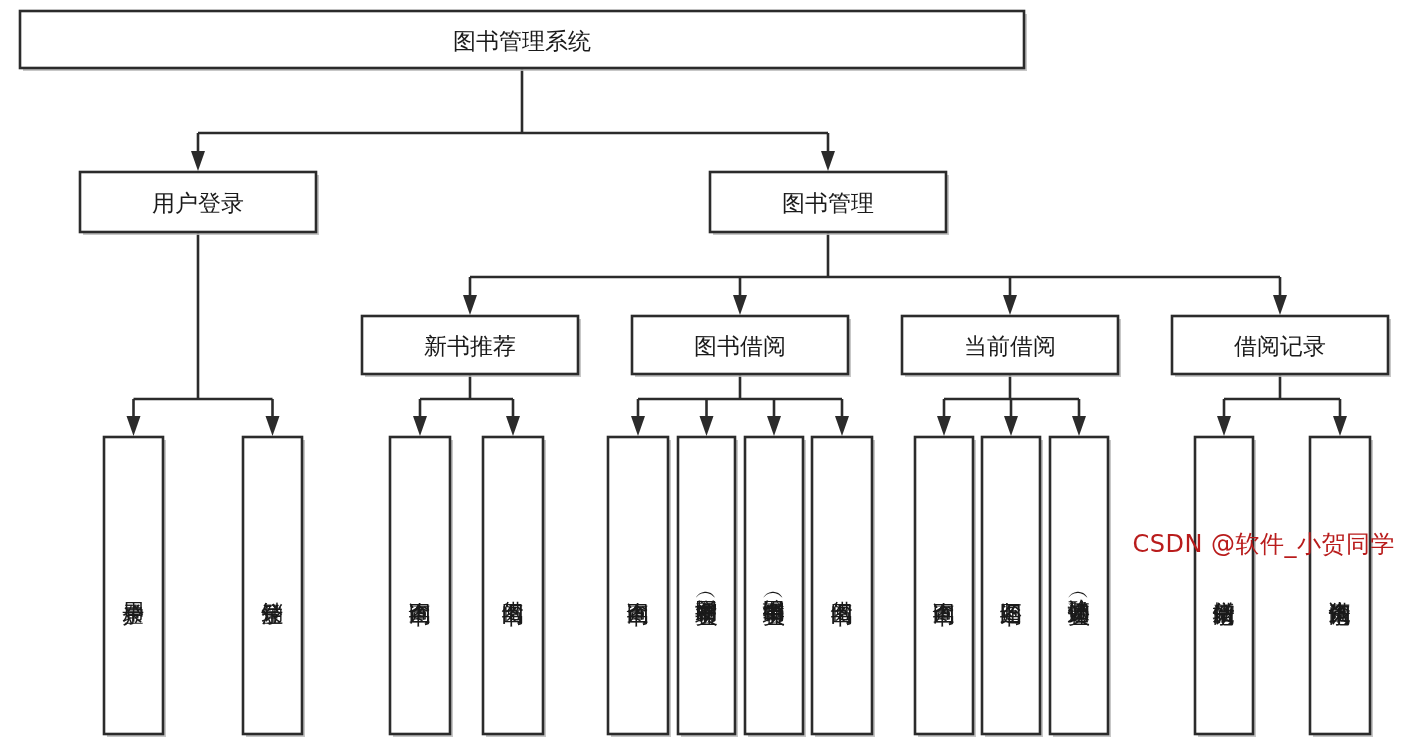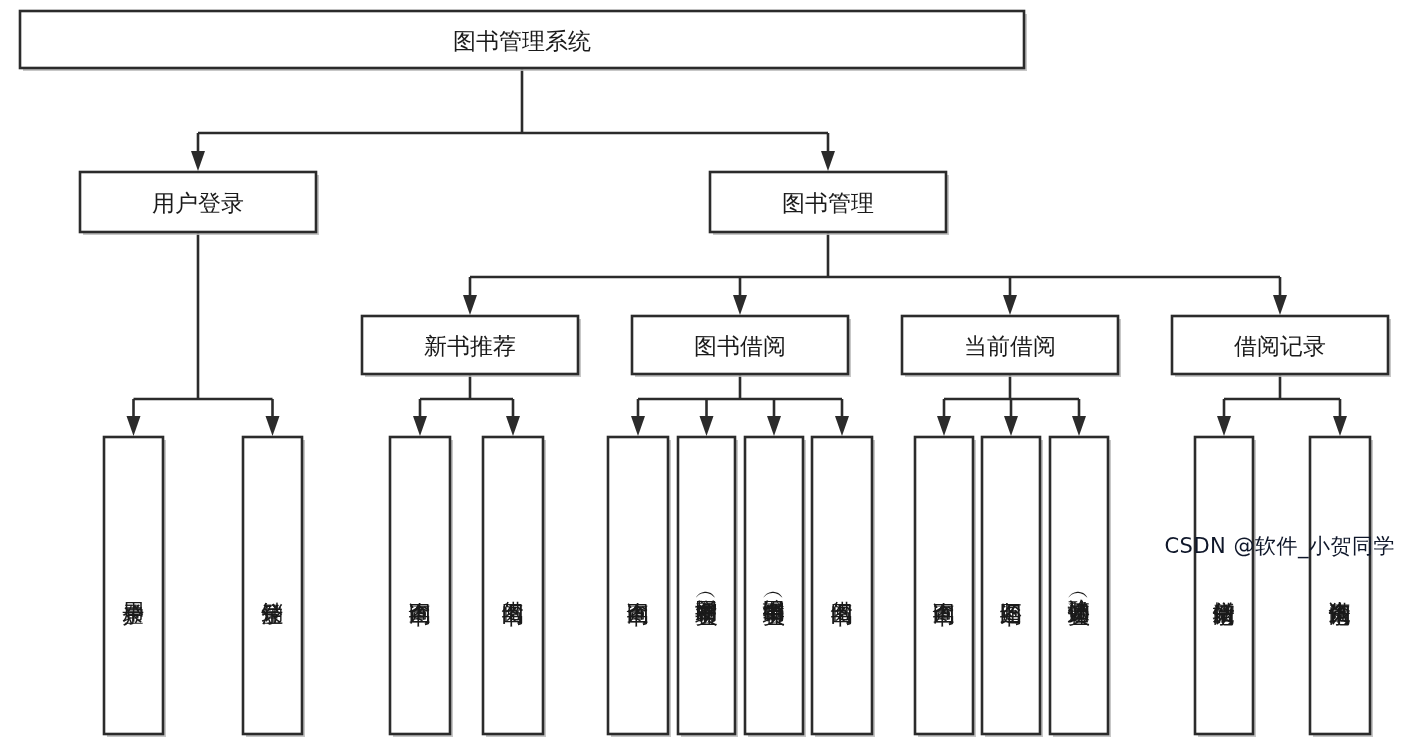--- a/index.html
+++ b/index.html
@@ -67,22 +67,22 @@
     align-items: center;
     justify-content: center;
     white-space: nowrap;
     pointer-events: none;
   }
   .watermark {
     position: absolute;
     right: 10px;
     bottom: 6px;
     font-family: "DejaVu Sans", "Liberation Sans", sans-serif;
-    font-size: 21px;
-    color: #0f172a;
+    font-size: 24px;
+    color: #b91c1c;
     white-space: nowrap;
     letter-spacing: 0.5px;
   }
 </style>
 </head>
 <body>
 
 <div id="diagram-root">
   <svg id="tree-svg" viewBox="0 0 1405 747" xmlns="http://www.w3.org/2000/svg">
     <g id="connectors-layer">

